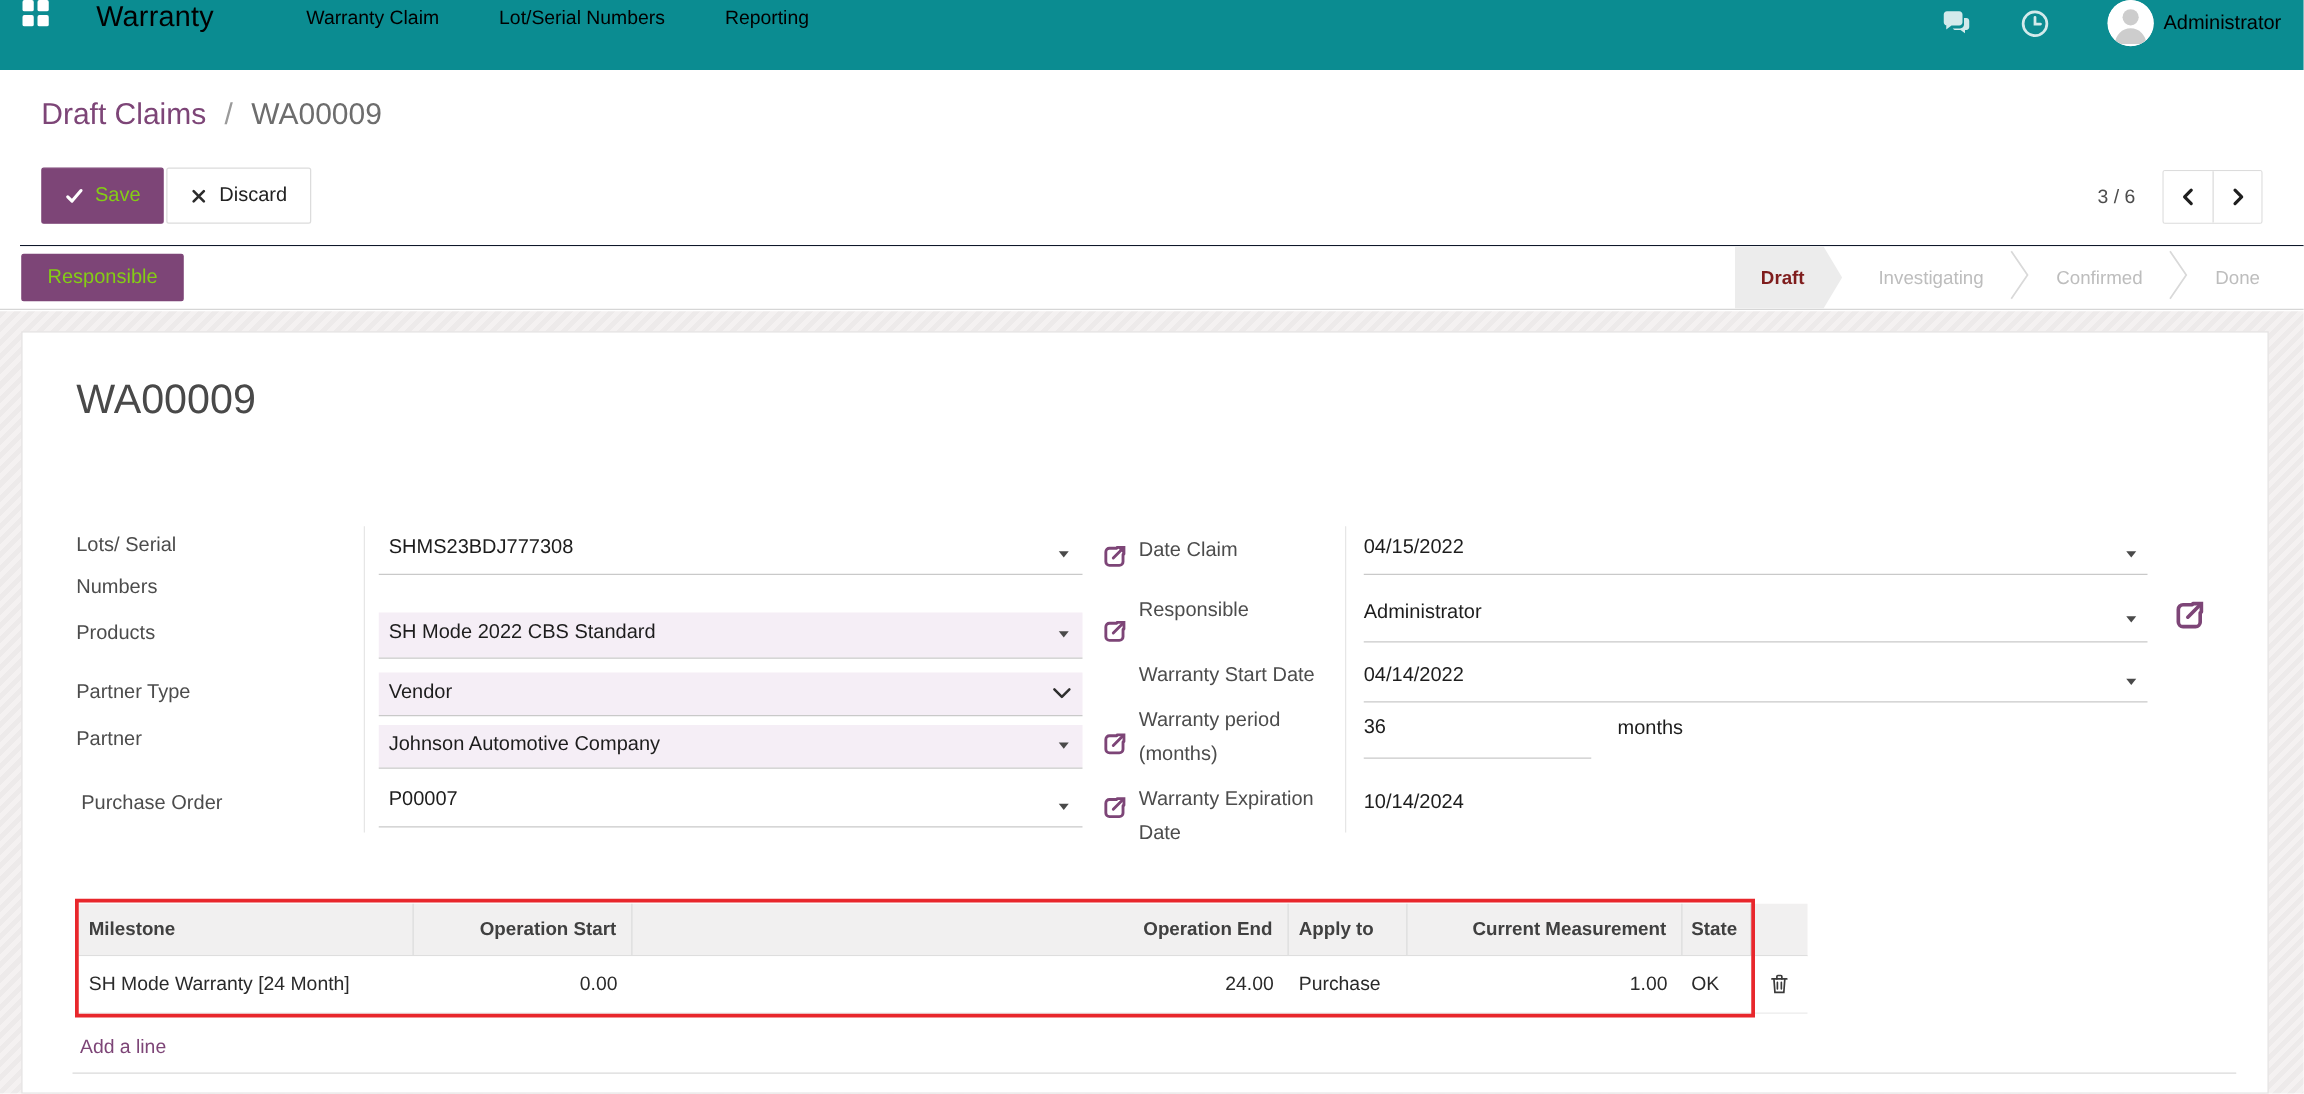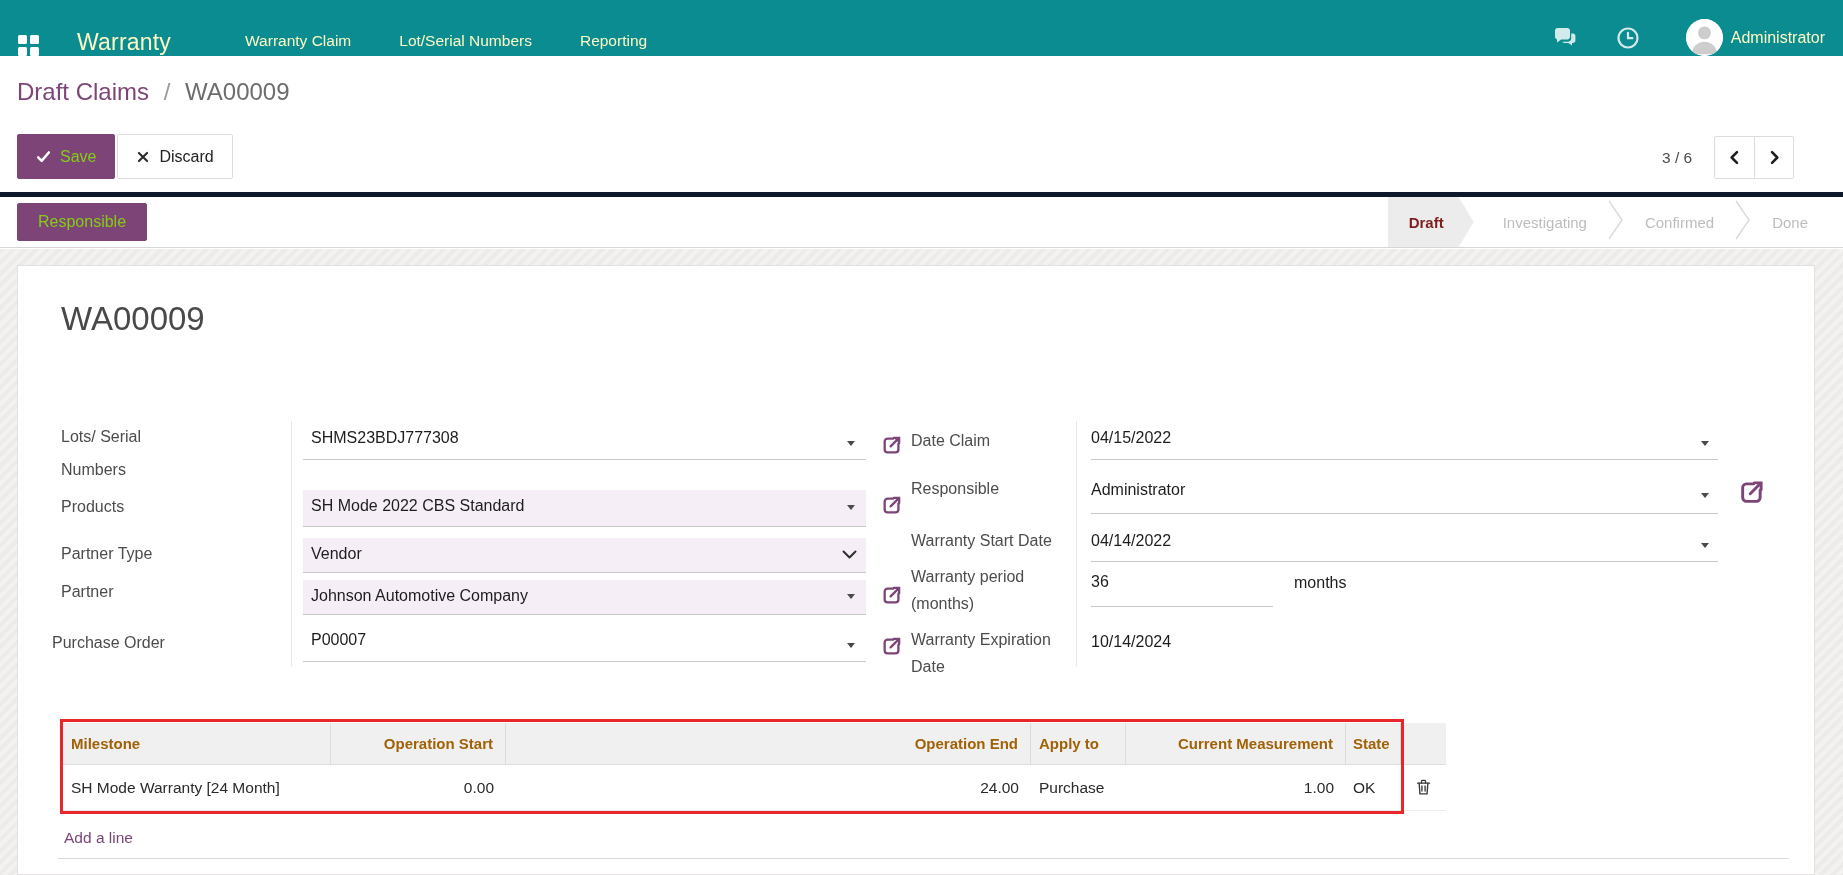--- a/index.html
+++ b/index.html
@@ -1,32 +1,32 @@
 <!DOCTYPE html>
 <html><head>
 <meta charset="utf-8">
 <style>
   * { margin:0; padding:0; box-sizing:border-box; }
   html,body { width:1843px; height:875px; }
   body { font-family:"Liberation Sans", sans-serif; position:relative; background:#fff; overflow:hidden; color:#212529; }
 
   
-  .navbar { height:56px; background:#0b8c91; display:flex; align-items:flex-end; padding:0 18px; color:#fef9c3; }
+  .navbar { height:56px; background:#0b8c91; display:flex; align-items:flex-start; padding:0 18px; color:#000000; }
   .apps-grid { width:21px; height:21px; display:grid; grid-template-columns:9px 9px; grid-template-rows:9px 9px; gap:3px; cursor:pointer; }
   .apps-grid span { background:#fff; border-radius:1.5px; }
   .brand { font-size:23px; font-weight:500; margin-left:38px; letter-spacing:.2px; cursor:pointer; }
   .nav-menu { display:flex; margin-left:72px; gap:44px; font-size:15.5px; }
   .nav-menu .nav-item { cursor:pointer; padding:6px 2px; }
   .nav-right { margin-left:auto; display:flex; align-items:center; }
   .nav-icon { width:26px; height:26px; cursor:pointer; margin-left:38px; display:flex; align-items:center; }
   .avatar { width:37px; height:37px; border-radius:50%; overflow:hidden; background:#fff; margin-left:44px; cursor:pointer; flex:none; }
   .user-name { font-size:16px; margin-left:8px; cursor:pointer; }
 
   
-  .control-panel { height:141px; background:#fff; position:relative; padding:22px 21px 0 17px; border-bottom:5px solid #0f172a; }
+  .control-panel { height:141px; background:#fff; position:relative; padding:22px 21px 0 17px; border-bottom:1px solid #0f172a;margin-left:16px; }
   .breadcrumb { font-size:24px; }
   .breadcrumb .bc-parent { color:#7d4577; cursor:pointer; }
   .breadcrumb .bc-sep { color:#9a9a9a; margin:0 8px; }
   .breadcrumb .bc-current { color:#6d6d6d; }
   .cp-buttons { position:absolute; left:17px; top:78px; display:flex; }
   .btn { display:inline-flex; align-items:center; justify-content:center; gap:9px; height:45px; padding:0 18px; font-size:16px; border:1px solid transparent; border-radius:2px; cursor:pointer; background:#fff; font-family:inherit; }
   .btn-primary { background:#7d4577; color:#84cc16; border-color:#7d4577; }
   .btn-secondary { color:#222; border-color:#dcdcdc; }
   .pager { position:absolute; top:80px; left:1662px; display:flex; align-items:center; }
   .pager-count { font-size:15.5px; color:#4c4c4c; margin-right:22px; }
@@ -50,21 +50,21 @@
   .flabel { position:absolute; font-size:16px; font-weight:500; color:#4c4c4c; line-height:33px; }
   .fvalue { position:absolute; font-size:16px; color:#1d1d1d; white-space:nowrap; }
   .funderline { position:absolute; height:1px; background:#c9c9c9; }
   .fbg { position:absolute; background:#f5eef6; }
   .caret { position:absolute; width:0; height:0; border-left:4.5px solid transparent; border-right:4.5px solid transparent; border-top:5.5px solid #4a4a4a; cursor:pointer; }
   .ext-icon { position:absolute; width:22px; height:22px; cursor:pointer; }
   .unit { position:absolute; font-size:16px; color:#1d1d1d; }
 
   
   .mtable { position:absolute; left:45px; top:457px; width:1383px; }
-  .mtable .thead { display:flex; height:42px; background:#f1f0f0; border-bottom:1px solid #dedede; align-items:center; font-weight:700; font-size:15px; color:#a16207; }
+  .mtable .thead { display:flex; height:42px; background:#f1f0f0; border-bottom:1px solid #dedede; align-items:center; font-weight:700; font-size:15px; color:#404040; }
   .mtable .trow { display:flex; height:46px; background:#fff; align-items:center; font-size:15.5px; color:#2a2a2a; border-bottom:1px solid #ececec; }
   .cell { padding:0 12px; white-space:nowrap; overflow:hidden; }
   .c1 { width:268px; } .c2 { width:175px; text-align:right; } .c3 { width:525px; text-align:right; }
   .c4 { width:95px; padding:0 8px; } .c5 { width:220px; text-align:right; } .c6 { width:55px; padding:0 7px; }
   .c7 { width:45px; display:flex; justify-content:center; padding:0; }
   .thead .cell { border-right:1px solid #dcdcdc; height:100%; display:flex; align-items:center; }
   .thead .c2,.thead .c3,.thead .c5 { justify-content:flex-end; }
   .thead .c7 { border-right:none; }
   .annotation-box { position:absolute; left:42px; top:453px; width:1344px; height:95px; border:3px solid #e8272c; pointer-events:none; z-index:5; }
   .add-line { position:absolute; left:46px; top:563px; font-size:15.5px; color:#7d4577; cursor:pointer; }
@@ -176,21 +176,21 @@
   <div class="sheet">
     <div class="sheet-title">WA00009</div>
 
     <div class="vline" style="left:273px; top:155px; height:245px;"></div>
     <div class="vline" style="left:1058px; top:155px; height:245px;"></div>
 
     <div class="flabel" style="left:43px; top:154px; width:140px;">Lots/ Serial Numbers</div>
     <div class="flabel" style="left:43px; top:224px; width:200px;">Products</div>
     <div class="flabel" style="left:43px; top:271px; width:200px;">Partner Type</div>
     <div class="flabel" style="left:43px; top:309px; width:200px;">Partner</div>
-    <div class="flabel" style="left:34px; top:360px; width:200px;">Purchase Order</div>
+    <div class="flabel" style="left:47px; top:360px; width:200px;">Purchase Order</div>
 
     <div class="fbg" style="left:285px; top:224px; width:563px; height:36px;"></div>
     <div class="fbg" style="left:285px; top:272px; width:563px; height:34px;"></div>
     <div class="fbg" style="left:285px; top:314px; width:563px; height:34px;"></div>
 
     <div class="fvalue" style="left:293px; top:163px;">SHMS23BDJ777308</div>
     <div class="fvalue" style="left:293px; top:231px;">SH Mode 2022 CBS Standard</div>
     <div class="fvalue" style="left:293px; top:279px;">Vendor</div>
     <div class="fvalue" style="left:293px; top:321px;">Johnson Automotive Company</div>
     <div class="fvalue" style="left:293px; top:365px;">P00007</div>

